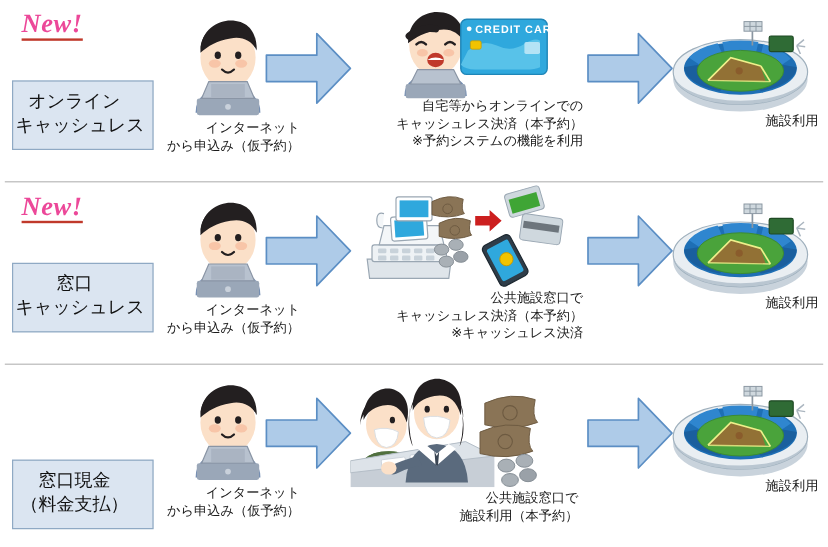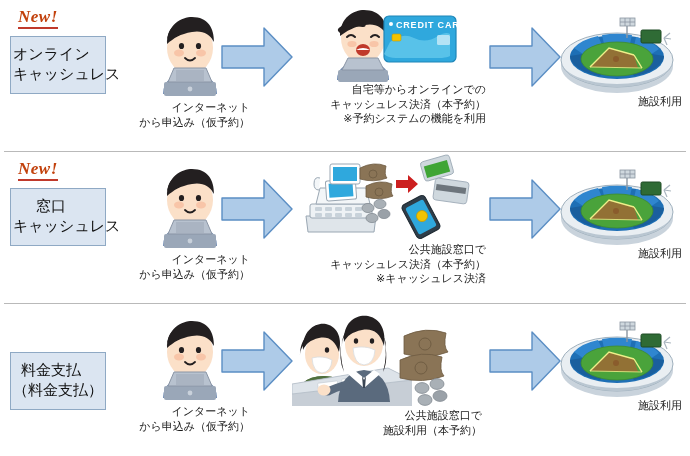--- a/index.html
+++ b/index.html
@@ -33,40 +33,41 @@
     left:0;top:0;
     width:140px;height:152px;
   }
   .new-badge{
     position:absolute;
     left:18px;
     top:8px;
     font-family:"Liberation Serif","DejaVu Serif",serif;
     font-style:italic;
     font-weight:bold;
-    font-size:17px;
-    color:#c2410c;
+    font-size:22px;
+    color:#ec4899;
     letter-spacing:.5px;
     border-bottom:2px solid #c0392b;
     padding-bottom:1px;
     line-height:1.05;
   }
   .label-box{
     position:absolute;
     left:10px;
-    width:96px;
+    width:118px;
     box-sizing:border-box;
     background:#dbe5f1;
     border:1px solid #8fa9c4;
     color:#111111;
     font-size:15px;
     line-height:1.35;
     text-align:center;
     padding:7px 16px 8px 2px;
     letter-spacing:0px;
+    margin-top:31px;
   }
   .label-box.two-line{ top:36px; }
   .label-box.centered{ top:48px; }
   .label-box .ln{display:block;white-space:nowrap;}
 
   
   .stage{
     position:absolute;
     text-align:right;
   }
@@ -361,21 +362,21 @@
       <div class="caption" style="margin-top:-2px;">
         <span class="cl">施設利用</span>
       </div>
     </div>
   </div>
 
   <div class="row">
 
     <div class="label-col">
       <div class="label-box centered">
-        <span class="ln">料金支払</span>
+        <span class="ln">窓口現金</span>
         <span class="ln">（料金支払）</span>
       </div>
     </div>
 
     <div class="stage" style="left:130px;top:8px;width:120px;">
       <div class="art">
         <svg width="120" height="92" viewBox="0 0 120 92">
           <ellipse cx="60" cy="40" rx="23" ry="26" fill="#fbe0c8"></ellipse>
           <path d="M37 35 C37 14 83 14 83 35 C83 25 78 13 60 13 C42 13 37 24 37 35 Z" fill="#231f20"></path>
           <path d="M37 36 C37 16 52 9 62 9 C78 9 84 20 84 34 C80 26 72 22 62 24 C50 26 44 30 37 36 Z" fill="#231f20"></path>

